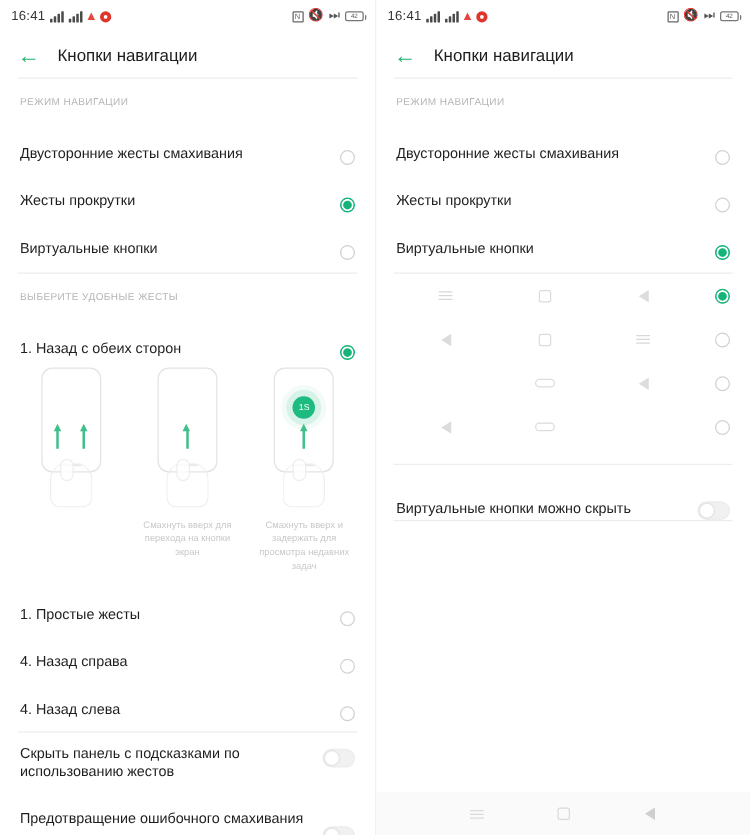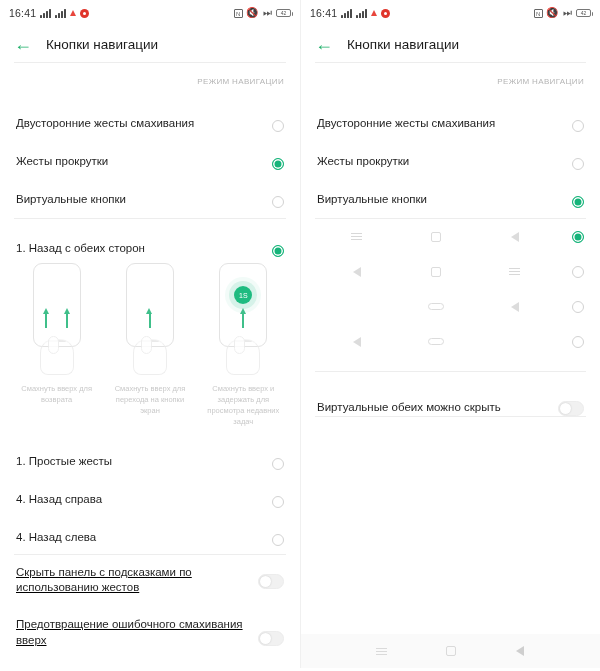--- a/index.html
+++ b/index.html
@@ -68,21 +68,21 @@
     font-size: 18px; color: #23b26d; line-height: 1;
     width: 18px; text-align: center; cursor: pointer;
   }
   .appbar-title { font-size: 13.5px; color: #1c1c1c; }
 
   .divider { height: 1px; background: #ededed; margin: 0 14px; }
 
   
   .section-head {
     font-size: 8px; color: #b5b5b5; letter-spacing: .35px;
-    padding: 14px 16px 8px 16px; text-transform: uppercase; text-align: right;
+    padding: 14px 16px 8px 16px; text-transform: uppercase;
   }
   .row {
     display: flex; align-items: flex-end;
     padding: 0 16px; min-height: 38px; cursor: pointer;
   }
   .row-label { font-size: 11.5px; color: #1f1f1f; flex: 1; line-height: 1.35; }
 
   .radio {
     width: 12px; height: 12px; border-radius: 50%;
     border: 1px solid #d2d2d2; flex: none;
@@ -152,21 +152,21 @@
   .toggle {
     width: 26px; height: 15px; border-radius: 8px;
     background: #f1f1f1; border: 1px solid #ececec;
     position: relative; flex: none;
   }
   .toggle::after {
     content:""; position:absolute; left:1px; top:1px;
     width:11px; height:11px; border-radius:50%;
     background:#ffffff; box-shadow: 0 0 2px rgba(0,0,0,.18);
   }
-  .row.wrap2 { align-items: center; padding-top: 10px; padding-bottom: 8px; text-decoration: underline; }
+  .row.wrap2 { align-items: flex-start; padding-top: 10px; padding-bottom: 8px; }
   .row.wrap2 .toggle { margin-top: 3px; }
   .head-strong { font-size: 11.5px; color: #1f1f1f; line-height: 1.4; }
 
   
   .layout-row {
     display: flex; align-items: center;
     height: 35px; padding: 0 16px; cursor: pointer;
   }
   .lay-icons {
     flex: 1; display: flex; align-items: center;
@@ -254,35 +254,35 @@
       <span class="row-label">Жесты прокрутки</span>
       <span class="radio on"></span>
     </div>
     <div class="row">
       <span class="row-label">Виртуальные кнопки</span>
       <span class="radio"></span>
     </div>
 
     <div class="divider" style="margin-top:10px"></div>
 
+    <div class="section-head">ВЫБЕРИТЕ УДОБНЫЕ ЖЕСТЫ</div>
 
     <div class="row">
       <span class="row-label">1. Назад с обеих сторон</span>
       <span class="radio on"></span>
     </div>
 
     <div class="gest-wrap">
       <div class="gest">
         <div class="phone">
           <span class="arrow-up a-left"></span>
           <span class="arrow-up a-right"></span>
           <span class="notchbar"></span>
         </div>
         <div class="hand"></div>
-        <div class="gest-cap">Смахнуть вверх для возврата</div>
       </div>
       <div class="gest">
         <div class="phone">
           <span class="arrow-up a-mid"></span>
           <span class="notchbar"></span>
         </div>
         <div class="hand"></div>
         <div class="gest-cap">Смахнуть вверх для перехода на кнопки экран</div>
       </div>
       <div class="gest">
@@ -437,21 +437,21 @@
             <span class="ic-pill"></span>
           </span>
         <span class="lay-slot"></span>
       </span>
       <span class="radio"></span>
     </div>
 
     <div class="divider" style="margin-top:12px"></div>
 
     <div class="row" style="min-height:44px">
-      <span class="row-label">Виртуальные обеих можно скрыть</span>
+      <span class="row-label">Виртуальные кнопки можно скрыть</span>
       <span class="toggle"></span>
     </div>
 
     <div class="divider"></div>
 
     <div class="nav-bottom">
       <span class="lay-slot">
           <span class="ic-menu">
             <i></i>
             <i></i>

